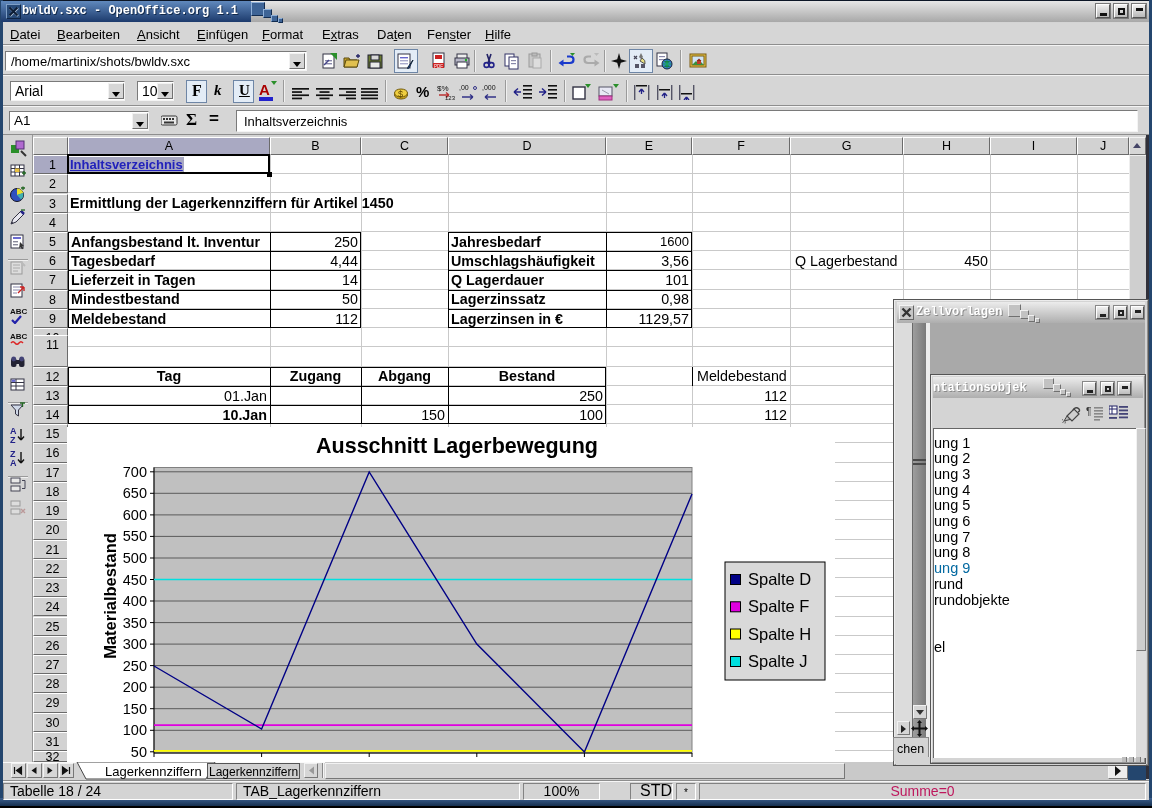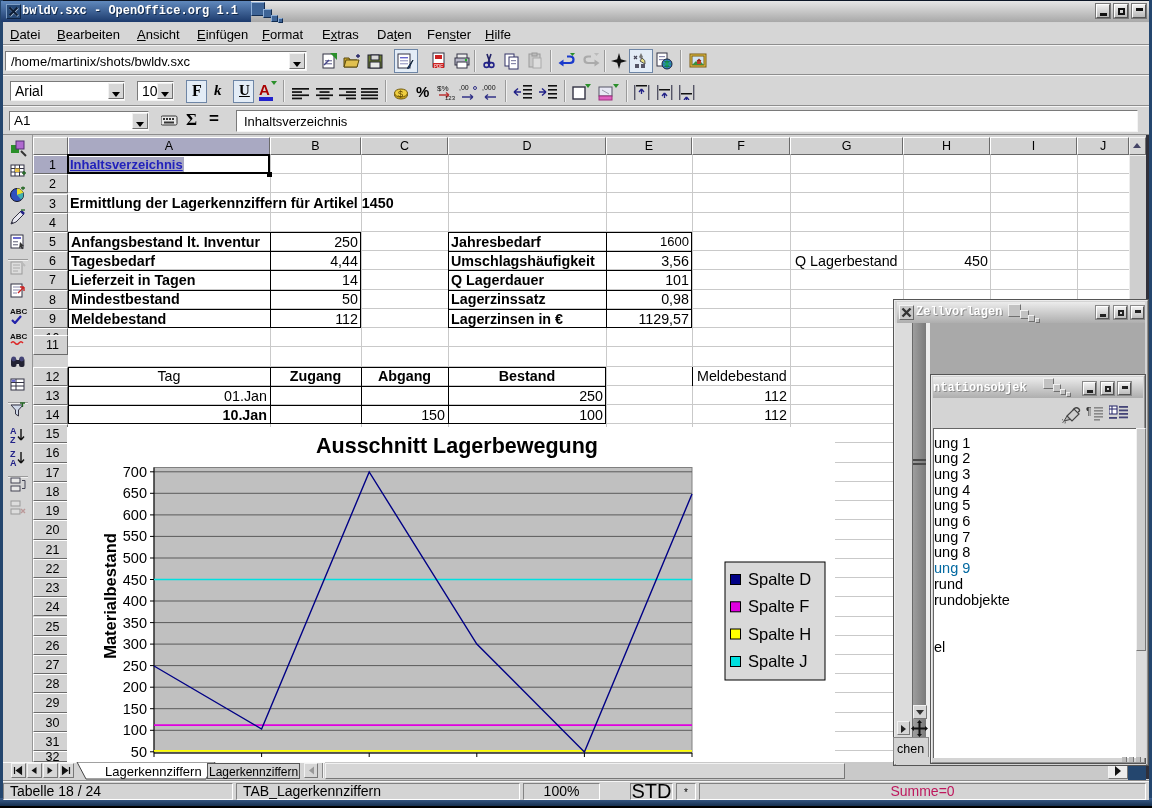--- a/index.html
+++ b/index.html
@@ -406,21 +406,21 @@
 <div class="a hdr" style="left:33px;top:155.0px;width:35px;height:19.2px;background:#a9a9c2;line-height:19px;text-indent:4px">1</div>
 <div class="a hdr" style="left:33px;top:174.2px;width:35px;height:19.2px;line-height:19px;text-indent:4px">2</div>
 <div class="a hdr" style="left:33px;top:193.5px;width:35px;height:19.2px;line-height:19px;text-indent:4px">3</div>
 <div class="a hdr" style="left:33px;top:212.7px;width:35px;height:19.2px;line-height:19px;text-indent:4px">4</div>
 <div class="a hdr" style="left:33px;top:231.9px;width:35px;height:19.2px;line-height:19px;text-indent:4px">5</div>
 <div class="a hdr" style="left:33px;top:251.2px;width:35px;height:19.2px;line-height:19px;text-indent:4px">6</div>
 <div class="a hdr" style="left:33px;top:270.4px;width:35px;height:19.2px;line-height:19px;text-indent:4px">7</div>
 <div class="a hdr" style="left:33px;top:289.6px;width:35px;height:19.2px;line-height:19px;text-indent:4px">8</div>
 <div class="a hdr" style="left:33px;top:308.8px;width:35px;height:19.2px;line-height:19px;text-indent:4px">9</div>
 <div class="a hdr" style="left:33px;top:328.1px;width:35px;height:19.2px;line-height:19px;text-indent:4px">10</div>
-<div class="a hdr" style="left:33px;top:335px;width:35px;height:20px;line-height:19px;text-indent:4px">11</div>
+<div class="a hdr" style="left:33px;top:335px;width:35px;height:32px;line-height:19px;text-indent:4px">11</div>
 <div class="a hdr" style="left:33px;top:366.5px;width:35px;height:19.2px;line-height:19px;text-indent:4px">12</div>
 <div class="a hdr" style="left:33px;top:385.8px;width:35px;height:19.2px;line-height:19px;text-indent:4px">13</div>
 <div class="a hdr" style="left:33px;top:405.0px;width:35px;height:19.2px;line-height:19px;text-indent:4px">14</div>
 <div class="a hdr" style="left:33px;top:424.2px;width:35px;height:19.2px;line-height:19px;text-indent:4px">15</div>
 <div class="a hdr" style="left:33px;top:443.4px;width:35px;height:19.2px;line-height:19px;text-indent:4px">16</div>
 <div class="a hdr" style="left:33px;top:462.7px;width:35px;height:19.2px;line-height:19px;text-indent:4px">17</div>
 <div class="a hdr" style="left:33px;top:481.9px;width:35px;height:19.2px;line-height:19px;text-indent:4px">18</div>
 <div class="a hdr" style="left:33px;top:501.1px;width:35px;height:19.2px;line-height:19px;text-indent:4px">19</div>
 <div class="a hdr" style="left:33px;top:520.4px;width:35px;height:19.2px;line-height:19px;text-indent:4px">20</div>
 <div class="a hdr" style="left:33px;top:539.6px;width:35px;height:19.2px;line-height:19px;text-indent:4px">21</div>
@@ -477,21 +477,21 @@
 <div class="a" style="left:68px;top:289.6px;width:293px;height:1px;background:#000"></div>
 <div class="a" style="left:68px;top:308.8px;width:293px;height:1px;background:#000"></div>
 <div class="a" style="left:448px;top:231.9px;width:244px;height:96.1px;border:1px solid #000"></div>
 <div class="a" style="left:606px;top:231.9px;width:1px;height:96.1px;background:#000"></div>
 <div class="a" style="left:448px;top:251.2px;width:244px;height:1px;background:#000"></div>
 <div class="a" style="left:448px;top:270.4px;width:244px;height:1px;background:#000"></div>
 <div class="a" style="left:448px;top:289.6px;width:244px;height:1px;background:#000"></div>
 <div class="a" style="left:448px;top:308.8px;width:244px;height:1px;background:#000"></div>
 <div class="a t" style="left:795px;top:253.0px;width:108px;height:16px;font-size:14.3px;color:#000;">Q Lagerbestand</div>
 <div class="a t" style="left:903px;top:253.0px;width:85px;height:16px;font-size:14.3px;text-align:right;color:#000;">450</div>
-<div class="a t" style="left:68px;top:368.3px;width:202px;height:16px;font-size:14.3px;text-align:center;font-weight:normal;color:#000;">Tag</div>
+<div class="a t" style="left:68px;top:368.3px;width:202px;height:16px;font-size:14.3px;text-align:center;font-weight:bold;color:#000;">Tag</div>
 <div class="a t" style="left:270px;top:368.3px;width:91px;height:16px;font-size:14.3px;text-align:center;font-weight:bold;color:#000;">Zugang</div>
 <div class="a t" style="left:361px;top:368.3px;width:87px;height:16px;font-size:14.3px;text-align:center;font-weight:bold;color:#000;">Abgang</div>
 <div class="a t" style="left:448px;top:368.3px;width:158px;height:16px;font-size:14.3px;text-align:center;font-weight:bold;color:#000;">Bestand</div>
 <div class="a t" style="left:697px;top:368.3px;width:93px;height:16px;font-size:14.3px;color:#000;">Meldebestand</div>
 <div class="a t" style="left:68px;top:387.6px;width:199px;height:16px;font-size:14.3px;text-align:right;color:#000;">01.Jan</div>
 <div class="a t" style="left:448px;top:387.6px;width:155px;height:16px;font-size:14.3px;text-align:right;color:#000;">250</div>
 <div class="a t" style="left:692px;top:387.6px;width:95px;height:16px;font-size:14.3px;text-align:right;color:#000;">112</div>
 <div class="a t" style="left:68px;top:406.8px;width:199px;height:16px;font-size:14.3px;text-align:right;color:#000;font-weight:bold;">10.Jan</div>
 <div class="a t" style="left:361px;top:406.8px;width:84px;height:16px;font-size:14.3px;text-align:right;color:#000;">150</div>
 <div class="a t" style="left:448px;top:406.8px;width:155px;height:16px;font-size:14.3px;text-align:right;color:#000;">100</div>
@@ -611,21 +611,21 @@
 <div class="a btn" style="left:1108px;top:763px;width:20px;height:16px;background:#ececec"></div>
 <svg class="a" style="left:1115px;top:766px" width="7" height="10">
     <path d="M0 0 l6 5 -6 5 Z" fill="#111"></path>
   </svg>
 <div class="a" style="left:1128px;top:762px;width:18px;height:18px;background:#24466e"></div>
 <div class="a" style="left:3px;top:780px;width:1146px;height:1px;background:#8e8e8e"></div>
 <div class="a" style="left:3px;top:781px;width:1146px;height:19px;background:#d4d4d4;border-top:1px solid #f6f6f6"></div>
 <div class="a" style="left:3px;top:783px;width:230px;height:17px;line-height:14px;background:#d4d4d4;border-top:1px solid #828282;border-left:1px solid #828282;border-right:1px solid #fff;border-bottom:1px solid #fff;font-size:14px;color:#000;padding-left:6px;white-space:nowrap;overflow:hidden">Tabelle 18 / 24</div>
 <div class="a" style="left:236px;top:783px;width:284px;height:17px;line-height:14px;background:#d4d4d4;border-top:1px solid #828282;border-left:1px solid #828282;border-right:1px solid #fff;border-bottom:1px solid #fff;font-size:14px;color:#000;padding-left:6px;white-space:nowrap;overflow:hidden">TAB_Lagerkennziffern</div>
 <div class="a" style="left:523px;top:783px;width:77px;height:17px;line-height:14px;background:#d4d4d4;border-top:1px solid #828282;border-left:1px solid #828282;border-right:1px solid #fff;border-bottom:1px solid #fff;font-size:14px;color:#000;text-align:center;white-space:nowrap;overflow:hidden">100%</div>
-<div class="a" style="left:630px;top:783px;width:43px;height:17px;line-height:14px;background:#d4d4d4;border-top:1px solid #828282;border-left:1px solid #828282;border-right:1px solid #fff;border-bottom:1px solid #fff;font-size:20px;color:#000;text-align:center;white-space:nowrap;overflow:hidden">STD</div>
+<div class="a" style="left:630px;top:783px;width:43px;height:17px;line-height:14px;background:#d4d4d4;border-top:1px solid #828282;border-left:1px solid #828282;border-right:1px solid #fff;border-bottom:1px solid #fff;font-size:16px;color:#000;text-align:right;white-space:nowrap;overflow:hidden">STD</div>
 <div class="a" style="left:676px;top:783px;width:20px;height:17px;line-height:14px;background:#d4d4d4;border-top:1px solid #828282;border-left:1px solid #828282;border-right:1px solid #fff;border-bottom:1px solid #fff;font-size:14px;color:#000;text-align:center;white-space:nowrap;overflow:hidden"><span style="font-size:10px">*</span></div>
 <div class="a" style="left:699px;top:783px;width:447px;height:17px;line-height:14px;background:#d4d4d4;border-top:1px solid #828282;border-left:1px solid #828282;border-right:1px solid #fff;border-bottom:1px solid #fff;font-size:14px;color:#be185d;text-align:center;white-space:nowrap;overflow:hidden">Summe=0</div>
 <div class="a" style="left:893px;top:299px;width:256px;height:467px;background:#d4d4d4;border:1px solid #555"></div>
 <div class="a" style="left:894px;top:300px;width:254px;height:465px;border-top:1px solid #ececec;border-left:1px solid #ececec;border-right:1px solid #909090;border-bottom:1px solid #909090"></div>
 <div class="a" style="left:897px;top:302px;width:248px;height:21px;background:linear-gradient(#ececec,#aeaeae)"></div>
 <div class="a" style="left:899px;top:305px;width:15px;height:15px;background:#c6c6c6;border-top:1px solid #f4f4f4;border-left:1px solid #f4f4f4;border-right:1px solid #666;border-bottom:1px solid #666"></div>
 <svg class="a" style="left:901px;top:307px" width="11" height="11">
     <path d="M1.5 1.5 L9.5 9.5 M9.5 1.5 L1.5 9.5" stroke="#333" stroke-width="2.4"></path>
   </svg>
 <div class="a wt" style="left:916px;top:305px;text-shadow:1px 1px 0 #8a8a8a">Zellvorlagen</div>

